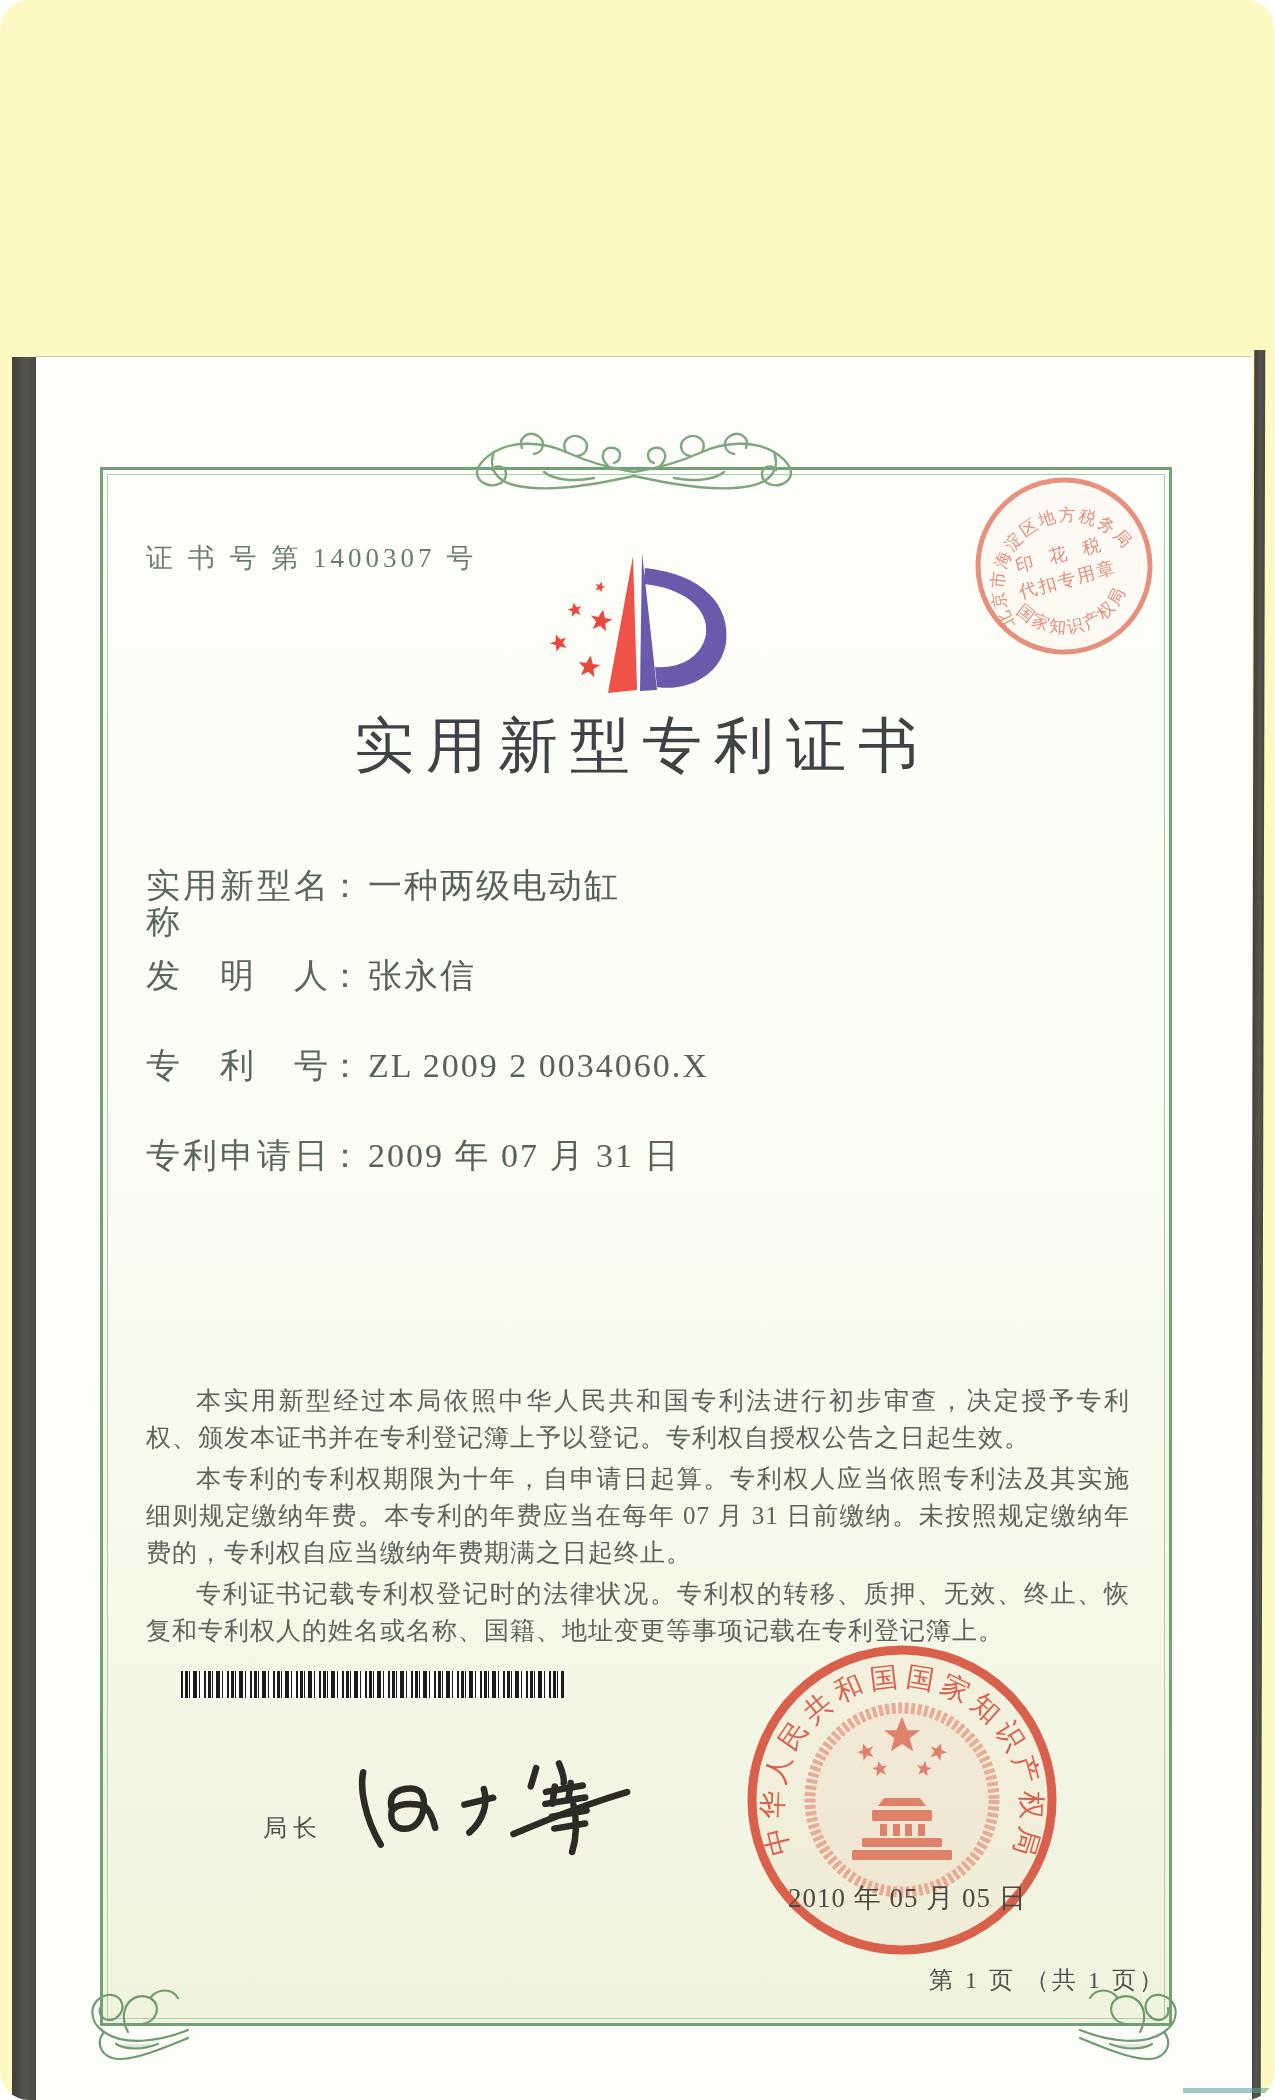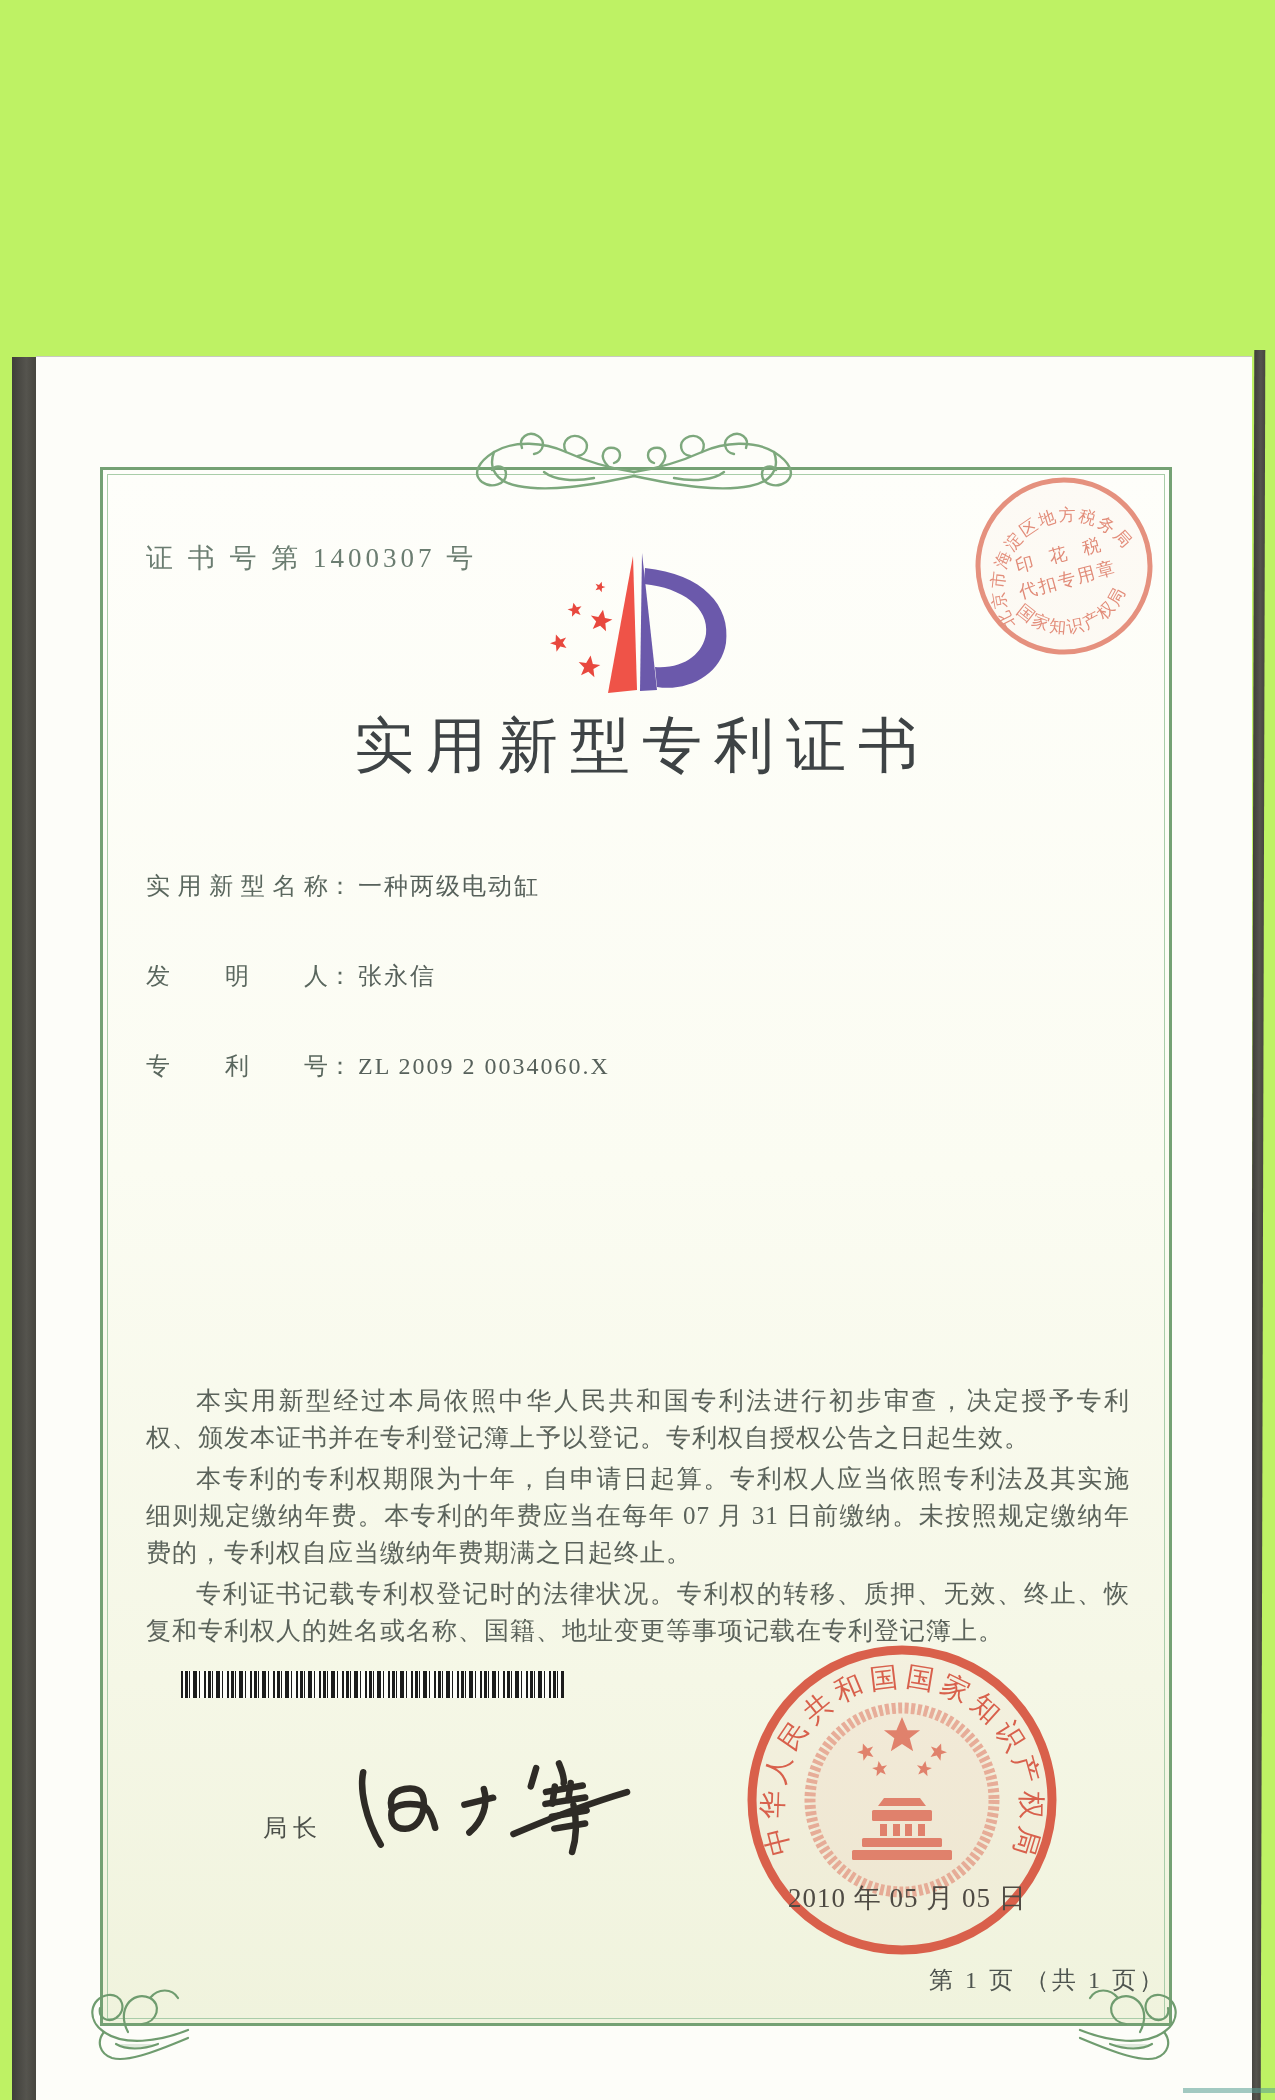--- a/index.html
+++ b/index.html
@@ -1,35 +1,35 @@
 <!DOCTYPE html>
 <html><head>
 <meta charset="utf-8">
 <style>
   html,body{margin:0;padding:0;background:#fff;}
-  .root{position:relative;width:1275px;height:2100px;background:#bef264;overflow:hidden;
-        font-family:"Liberation Serif","DejaVu Serif",serif;}
+  .root{position:relative;width:1275px;height:2100px;background:#fef9c3;overflow:hidden;
+        font-family:"Liberation Serif","DejaVu Serif",serif;border-radius:29px;}
   
   .edge-strip{position:absolute;background:linear-gradient(90deg,#3f3e3a,#55544e 60%,#47463f);}
   .edge-left{left:12px;top:357px;width:24px;height:1743px;}
   .edge-right{left:1252px;top:350px;width:11px;height:1750px;transform:rotate(.15deg);}
   .paper{position:absolute;left:36px;top:356px;width:1216px;height:1744px;background:#fdfdf9;
          border-top:1px solid #c9c9c2;}
   
   .frame{position:absolute;left:100px;top:467px;width:1066px;height:1553px;
          border:3px solid #74a174;
          background:linear-gradient(180deg,#fefefa 0%,#fbfcf2 45%,#f5f7e6 78%,#f0f3dd 100%);}
   .frame-inner{position:absolute;inset:4px;border:1px solid #a9cda9;pointer-events:none;}
   .ornament{position:absolute;color:#7da87d;}
   
   .cert-no{position:absolute;left:146px;top:540px;font-size:27px;letter-spacing:4px;color:#6b7d71;}
   .title{position:absolute;left:100px;width:1066px;top:706px;text-align:center;
          font-size:60px;letter-spacing:12px;color:#3e4345;padding-left:9px;}
   .fields{position:absolute;left:146px;top:868px;width:1000px;}
-  .field-row{height:90px;font-size:24px;color:#5a675e;line-height:36px;}
+  .field-row{height:90px;font-size:34px;color:#5a675e;line-height:36px;}
   .f-label{display:inline-block;width:182px;text-align:justify;text-align-last:justify;vertical-align:top;}
   .f-colon{display:inline-block;margin-right:6px;vertical-align:top;}
   .f-value{display:inline-block;color:#57615b;letter-spacing:2px;vertical-align:top;}
   .paras{position:absolute;left:146px;top:1382px;width:992px;}
   .paras p{margin:0 8px 4px 0;font-size:25px;line-height:37px;color:#5b635b;
            text-align:justify;text-indent:2em;letter-spacing:1px;}
   .barcode{position:absolute;left:181px;top:1671px;width:383px;height:27px;
            background:repeating-linear-gradient(90deg,
              #1b1b1b 0 2px,#fdfdf9 2px 4px,#1b1b1b 4px 7px,#fdfdf9 7px 8px,
              #1b1b1b 8px 9px,#fdfdf9 9px 12px,#1b1b1b 12px 16px,#fdfdf9 16px 18px,
@@ -91,20 +91,21 @@
     <path d="M100,20 C158,26 186,58 181,95 C176,127 142,144 112,139 L110,119 C140,121 158,105 161,86 C164,60 138,40 99,36 Z" fill="#6b59ab"></path>
   </svg>
 
   <div class="cert-no">证 书 号 第 1400307 号</div>
   <div class="title">实用新型专利证书</div>
 
   <div class="fields">
       <div class="field-row"><span class="f-label">实用新型名称</span><span class="f-colon">：</span><span class="f-value">一种两级电动缸</span></div>
       <div class="field-row"><span class="f-label">发明人</span><span class="f-colon">：</span><span class="f-value">张永信</span></div>
       <div class="field-row"><span class="f-label">专利号</span><span class="f-colon">：</span><span class="f-value">ZL 2009 2 0034060.X</span></div>
+      <div class="field-row"><span class="f-label">专利申请日</span><span class="f-colon">：</span><span class="f-value">2009 年 07 月 31 日</span></div>
     </div>
 
   <div class="paras">
       <p>本实用新型经过本局依照中华人民共和国专利法进行初步审查，决定授予专利权、颁发本证书并在专利登记簿上予以登记。专利权自授权公告之日起生效。</p>
       <p>本专利的专利权期限为十年，自申请日起算。专利权人应当依照专利法及其实施细则规定缴纳年费。本专利的年费应当在每年 07 月 31 日前缴纳。未按照规定缴纳年费的，专利权自应当缴纳年费期满之日起终止。</p>
       <p>专利证书记载专利权登记时的法律状况。专利权的转移、质押、无效、终止、恢复和专利权人的姓名或名称、国籍、地址变更等事项记载在专利登记簿上。</p>
     </div>
 
   <div class="barcode"></div>
 

